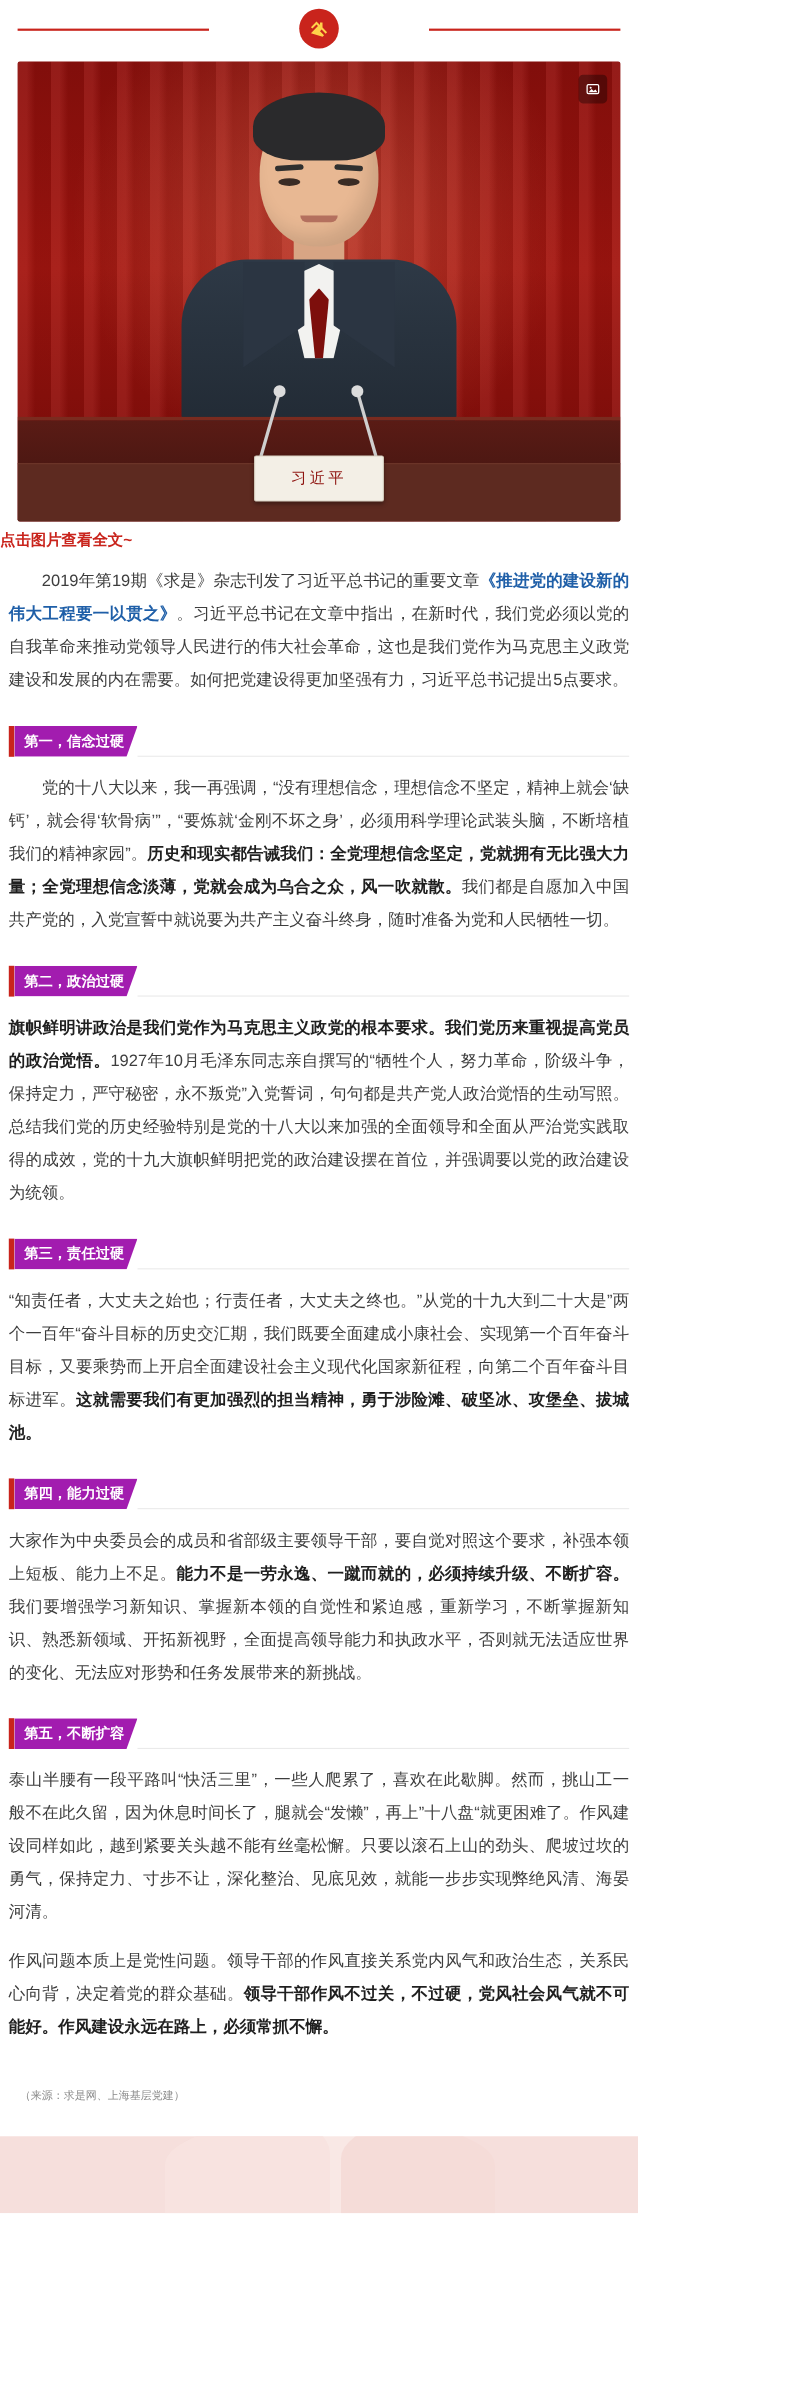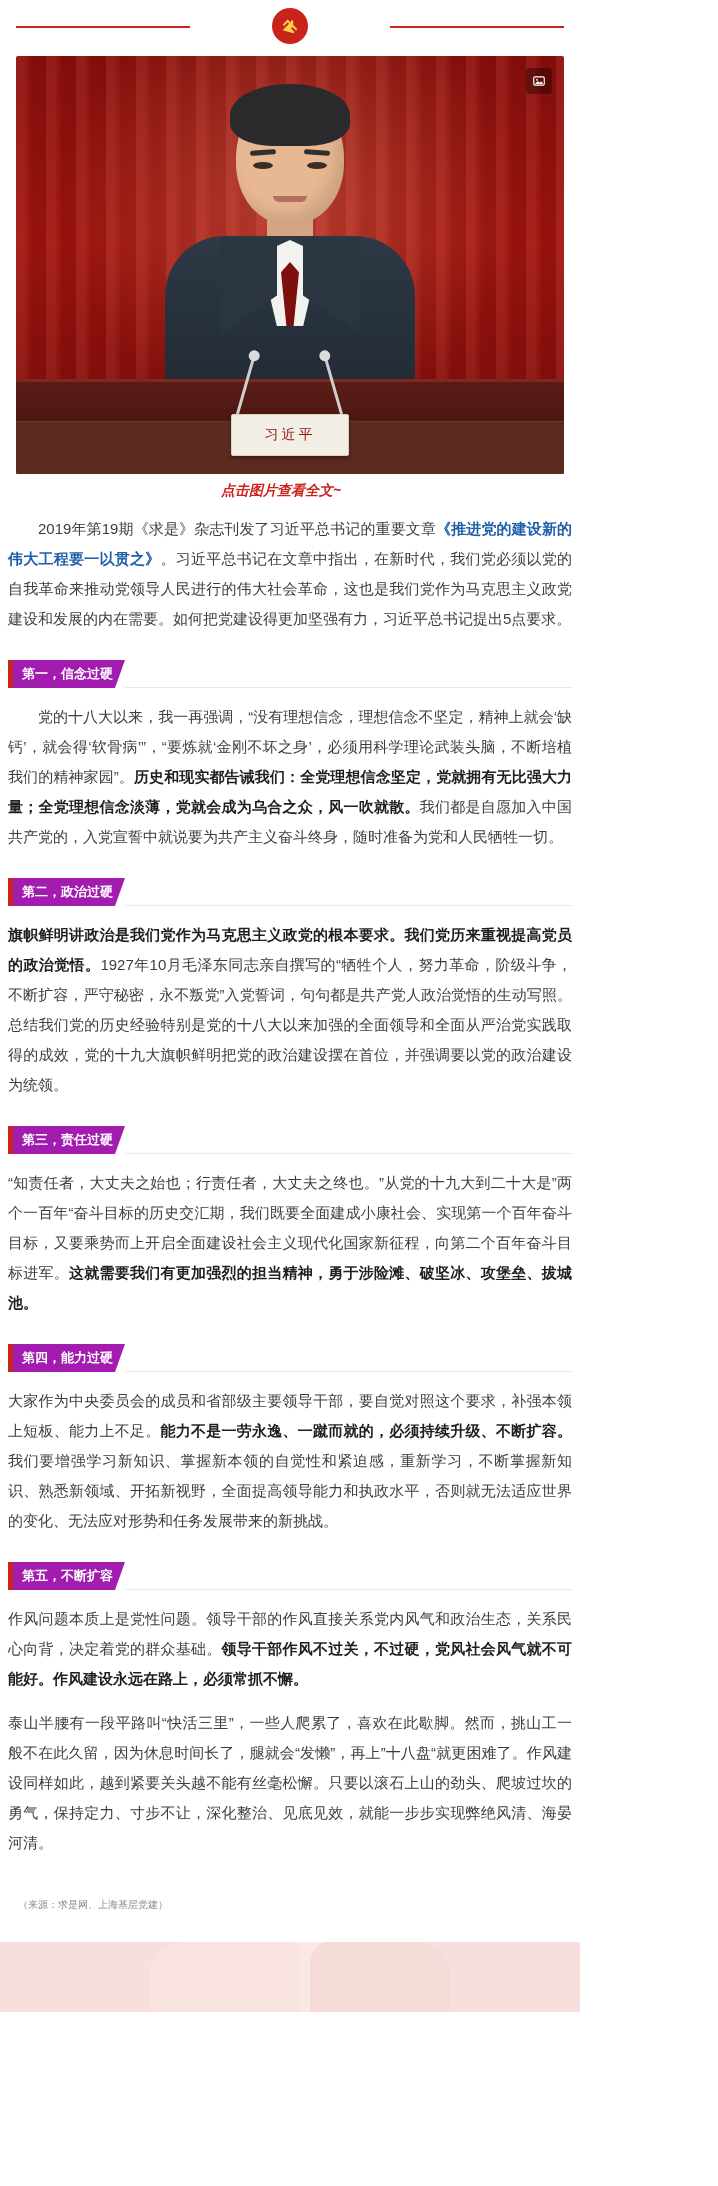--- a/index.html
+++ b/index.html
@@ -172,26 +172,25 @@
   }
   .hero-badge {
     position: absolute; right: 12px; top: 12px;
     width: 26px; height: 26px; border-radius: 4px;
     background: rgba(0,0,0,0.35);
     display: flex; align-items: center; justify-content: center;
   }
 
   
   .photo-caption {
-    text-align: center;
+    text-align: left;
     color: #c9241c;
     font-size: 14px;
     font-weight: bold;
     margin: 8px 18px 0 0;
-    font-style: italic;
   }
 
   
   .content { padding: 0 8px; }
   p.para {
     font-size: 15px;
     line-height: 30px;
     color: #3d3d3d;
     margin: 14px 0 0 0;
     text-align: justify;
@@ -322,44 +321,44 @@
       <div class="label">第一，信念过硬</div>
       <div class="tail"></div>
     </div>
     <p class="para"><span>党的十八大以来，我一再强调，“没有理想信念，理想信念不坚定，精神上就会‘缺钙’，就会得‘软骨病’”，“要炼就‘金刚不坏之身’，必须用科学理论武装头脑，不断培植我们的精神家园”。</span><span class="bold">历史和现实都告诫我们：全党理想信念坚定，党就拥有无比强大力量；全党理想信念淡薄，党就会成为乌合之众，风一吹就散。</span><span>我们都是自愿加入中国共产党的，入党宣誓中就说要为共产主义奋斗终身，随时准备为党和人民牺牲一切。</span></p>
 
     <div class="sec-head">
       <div class="bar"></div>
       <div class="label">第二，政治过硬</div>
       <div class="tail"></div>
     </div>
-    <p class="para noindent"><span class="bold">旗帜鲜明讲政治是我们党作为马克思主义政党的根本要求。我们党历来重视提高党员的政治觉悟。</span><span>1927年10月毛泽东同志亲自撰写的“牺牲个人，努力革命，阶级斗争，不断扩容，严守秘密，永不叛党”入党誓词，句句都是共产党人政治觉悟的生动写照。总结我们党的历史经验特别是党的十八大以来加强的全面领导和全面从严治党实践取得的成效，党的十九大旗帜鲜明把党的政治建设摆在首位，并强调要以党的政治建设为统领。</span></p>
+    <p class="para noindent"><span class="bold">旗帜鲜明讲政治是我们党作为马克思主义政党的根本要求。我们党历来重视提高党员的政治觉悟。</span><span>1927年10月毛泽东同志亲自撰写的“牺牲个人，努力革命，阶级斗争，保持定力，严守秘密，永不叛党”入党誓词，句句都是共产党人政治觉悟的生动写照。总结我们党的历史经验特别是党的十八大以来加强的全面领导和全面从严治党实践取得的成效，党的十九大旗帜鲜明把党的政治建设摆在首位，并强调要以党的政治建设为统领。</span></p>
 
     <div class="sec-head">
       <div class="bar"></div>
       <div class="label">第三，责任过硬</div>
       <div class="tail"></div>
     </div>
     <p class="para noindent"><span>“知责任者，大丈夫之始也；行责任者，大丈夫之终也。”从党的十九大到二十大是”两个一百年“奋斗目标的历史交汇期，我们既要全面建成小康社会、实现第一个百年奋斗目标，又要乘势而上开启全面建设社会主义现代化国家新征程，向第二个百年奋斗目标进军。</span><span class="bold">这就需要我们有更加强烈的担当精神，勇于涉险滩、破坚冰、攻堡垒、拔城池。</span></p>
 
     <div class="sec-head">
       <div class="bar"></div>
       <div class="label">第四，能力过硬</div>
       <div class="tail"></div>
     </div>
     <p class="para noindent"><span>大家作为中央委员会的成员和省部级主要领导干部，要自觉对照这个要求，补强本领上短板、能力上不足。</span><span class="bold">能力不是一劳永逸、一蹴而就的，必须持续升级、不断扩容。</span><span>我们要增强学习新知识、掌握新本领的自觉性和紧迫感，重新学习，不断掌握新知识、熟悉新领域、开拓新视野，全面提高领导能力和执政水平，否则就无法适应世界的变化、无法应对形势和任务发展带来的新挑战。</span></p>
 
     <div class="sec-head">
       <div class="bar"></div>
       <div class="label">第五，不断扩容</div>
       <div class="tail"></div>
     </div>
+    <p class="para noindent">泰山半腰有一段平路叫“快活三里”，一些人爬累了，喜欢在此歇脚。然而，挑山工一般不在此久留，因为休息时间长了，腿就会“发懒”，再上”十八盘“就更困难了。作风建设同样如此，越到紧要关头越不能有丝毫松懈。只要以滚石上山的劲头、爬坡过坎的勇气，保持定力、寸步不让，深化整治、见底见效，就能一步步实现弊绝风清、海晏河清。</p>
+
     <p class="para noindent"><span>作风问题本质上是党性问题。领导干部的作风直接关系党内风气和政治生态，关系民心向背，决定着党的群众基础。</span><span class="bold">领导干部作风不过关，不过硬，党风社会风气就不可能好。作风建设永远在路上，必须常抓不懈。</span></p>
-
-    <p class="para noindent">泰山半腰有一段平路叫“快活三里”，一些人爬累了，喜欢在此歇脚。然而，挑山工一般不在此久留，因为休息时间长了，腿就会“发懒”，再上”十八盘“就更困难了。作风建设同样如此，越到紧要关头越不能有丝毫松懈。只要以滚石上山的劲头、爬坡过坎的勇气，保持定力、寸步不让，深化整治、见底见效，就能一步步实现弊绝风清、海晏河清。</p>
   </div>
 
   <div class="footer-wrap">
     <div class="source">（来源：求是网、上海基层党建）</div>
     <div class="footer-art">
       <div class="hill h1"></div>
       <div class="hill h2"></div>
       <div class="hill h3"></div>
     </div>
   </div>

